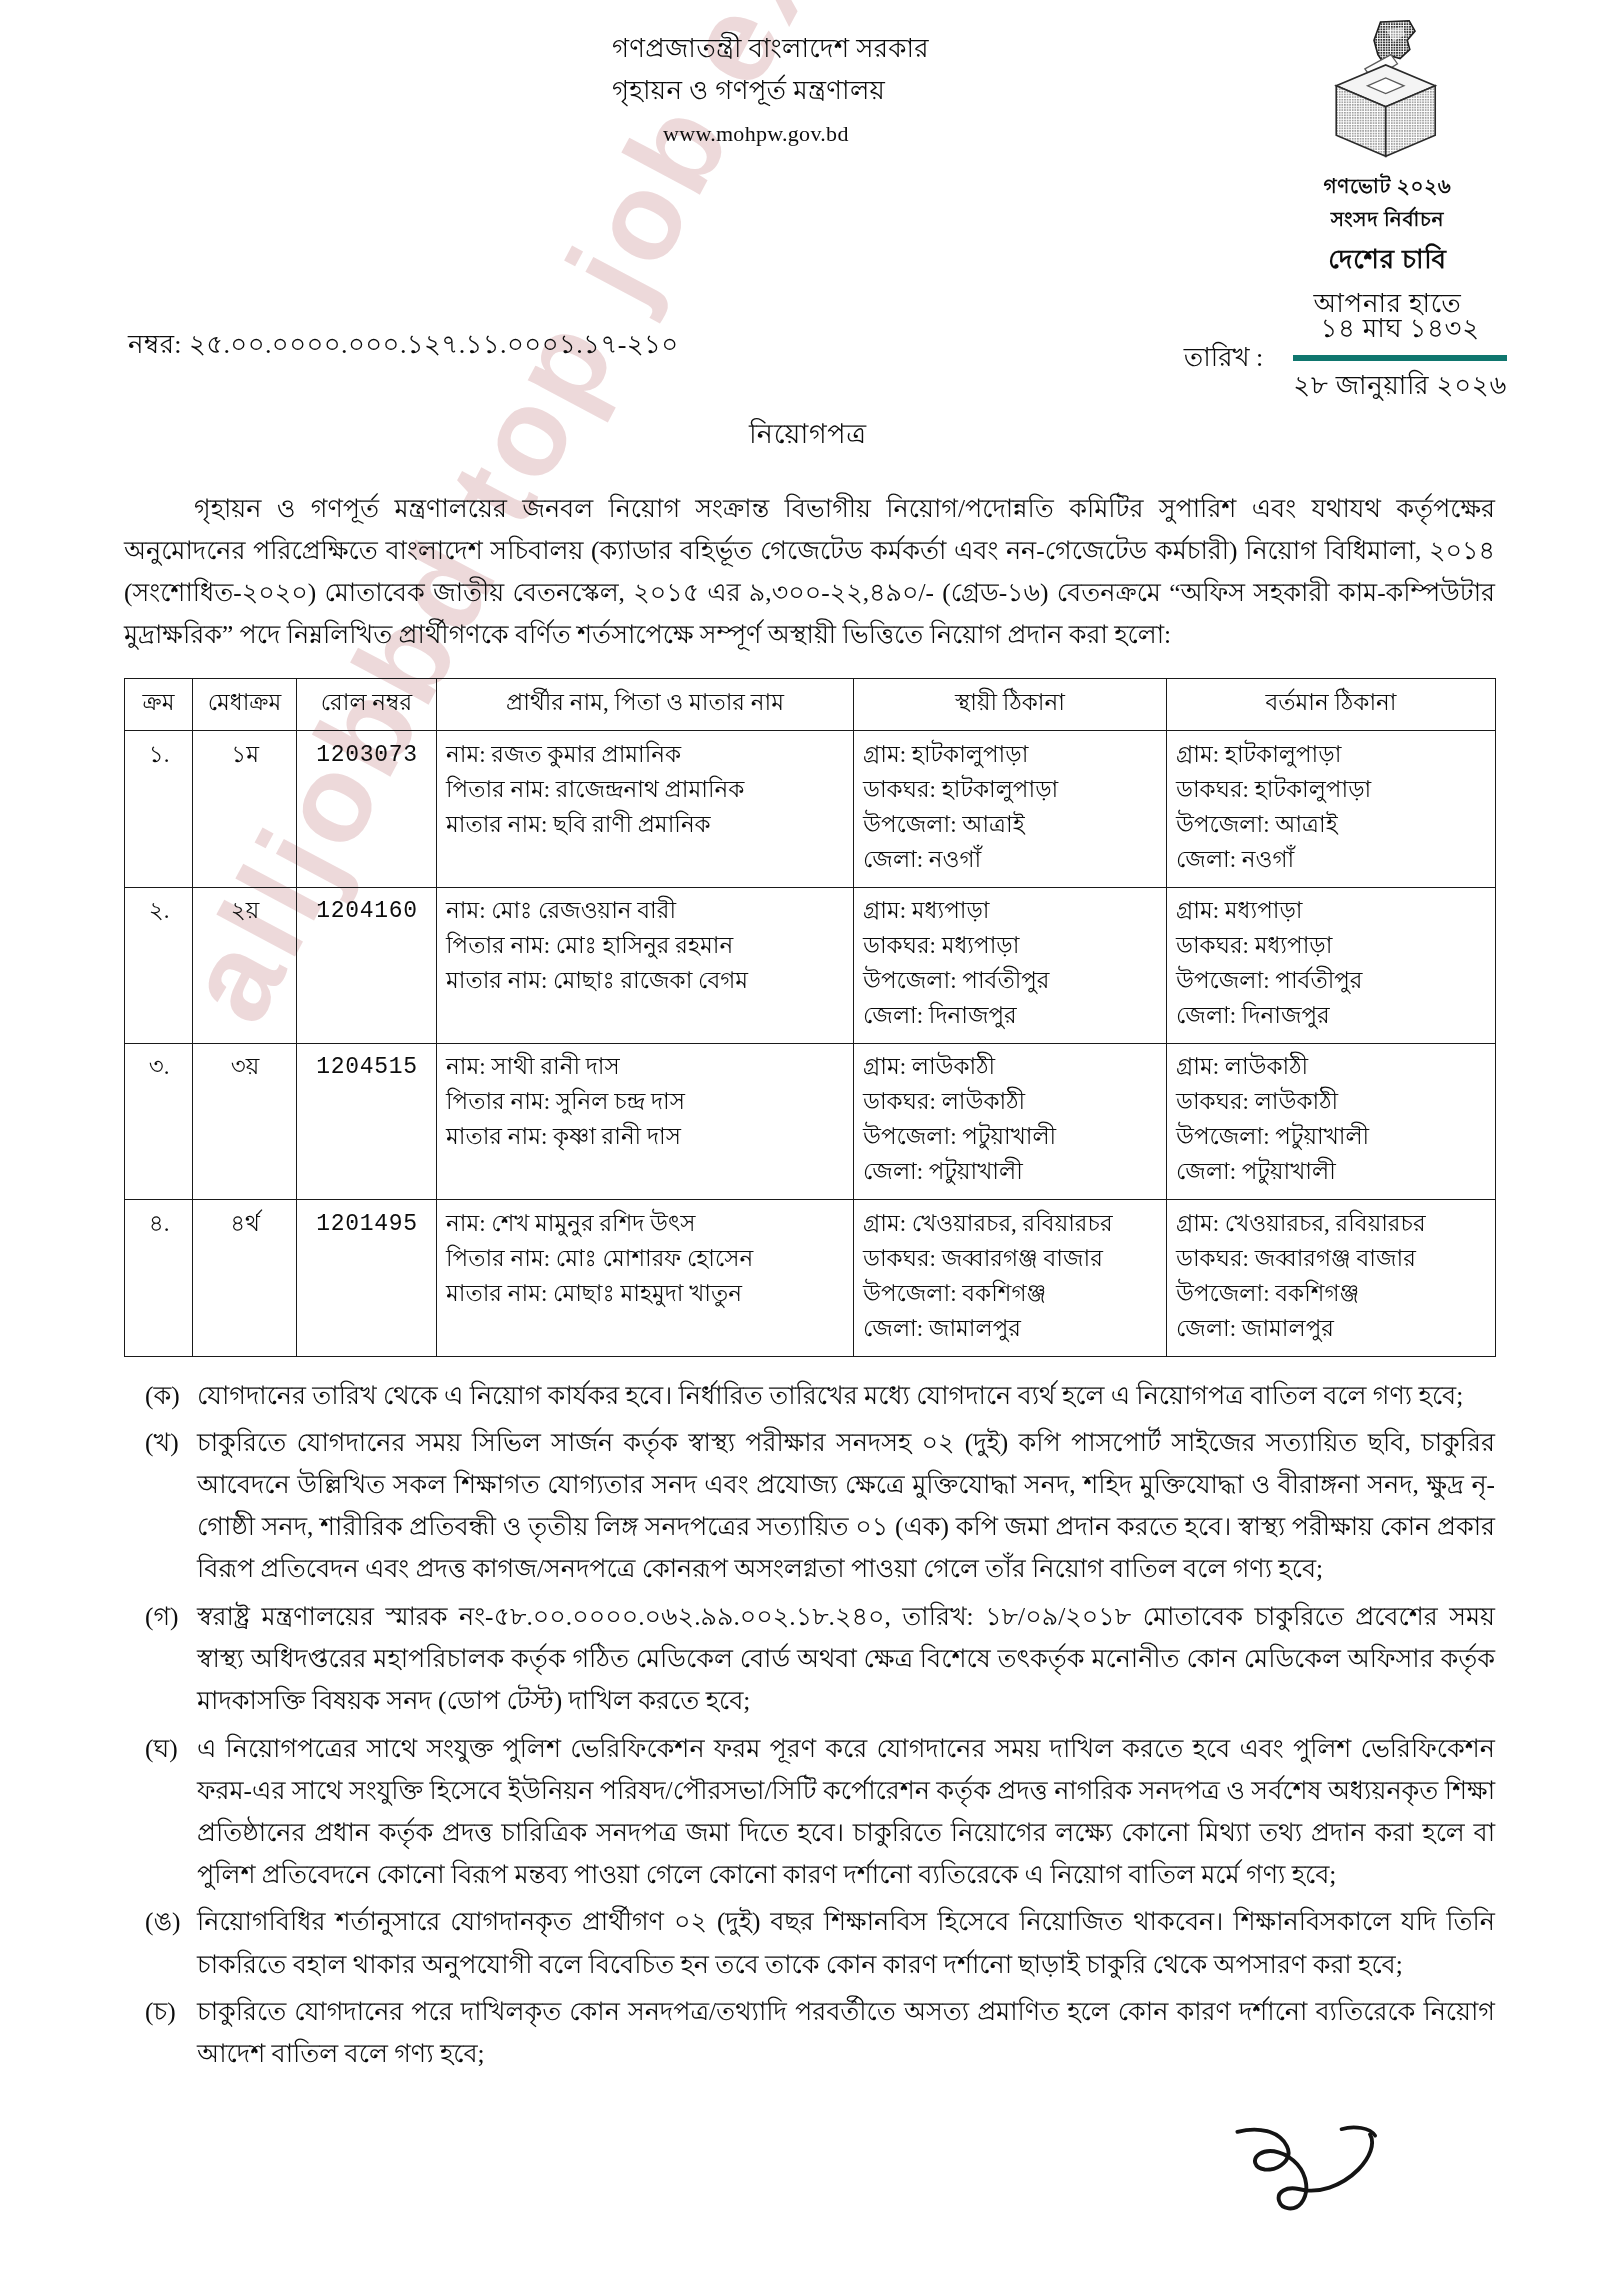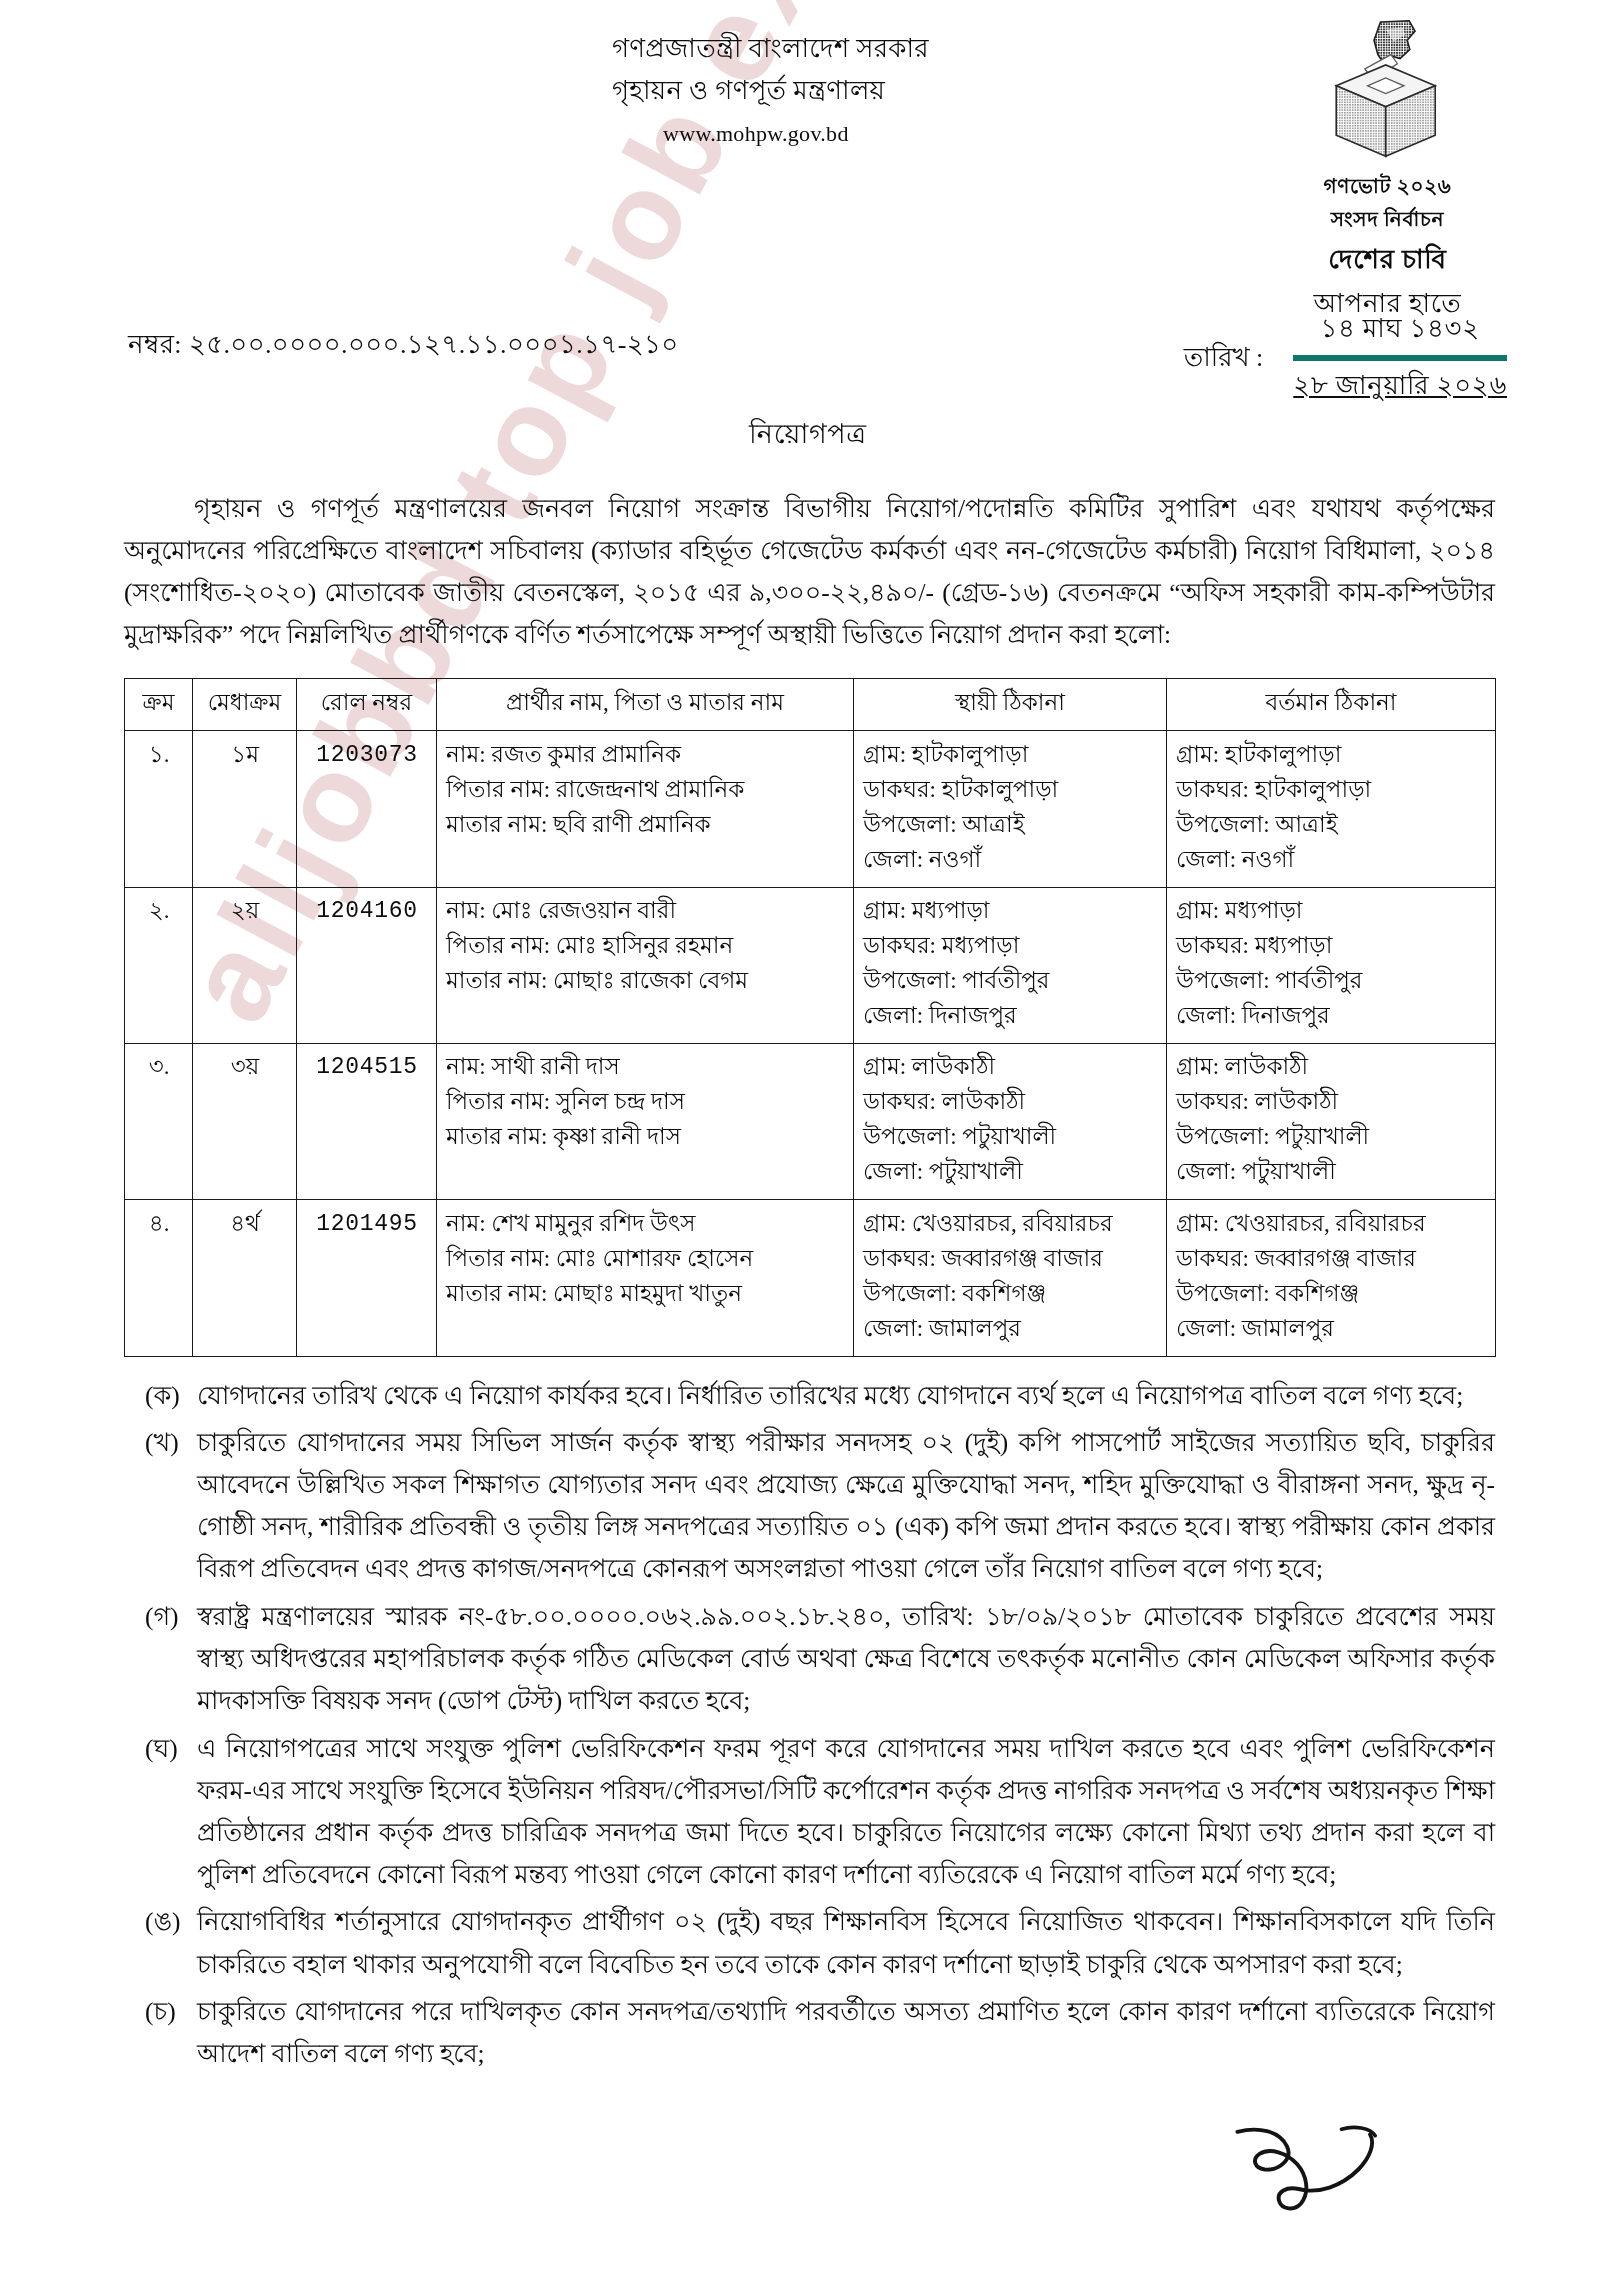--- a/index.html
+++ b/index.html
@@ -110,21 +110,20 @@
     padding:0 9px 2.6px 9px;
     border-bottom:6px solid #0f766e;
     display:block;
     letter-spacing:0.7px;
   }
   .date-frac .bot {
     font-size:26px;
     padding-top:3.9px;
     display:block;
     letter-spacing:0.7px;
-    text-decoration:underline;
   }
 
   
   .doc-title {
     text-align:center;
     font-size:27px;
     letter-spacing:0.7px;
     margin:9px 0 29px 0;
     font-weight:400;
   }

